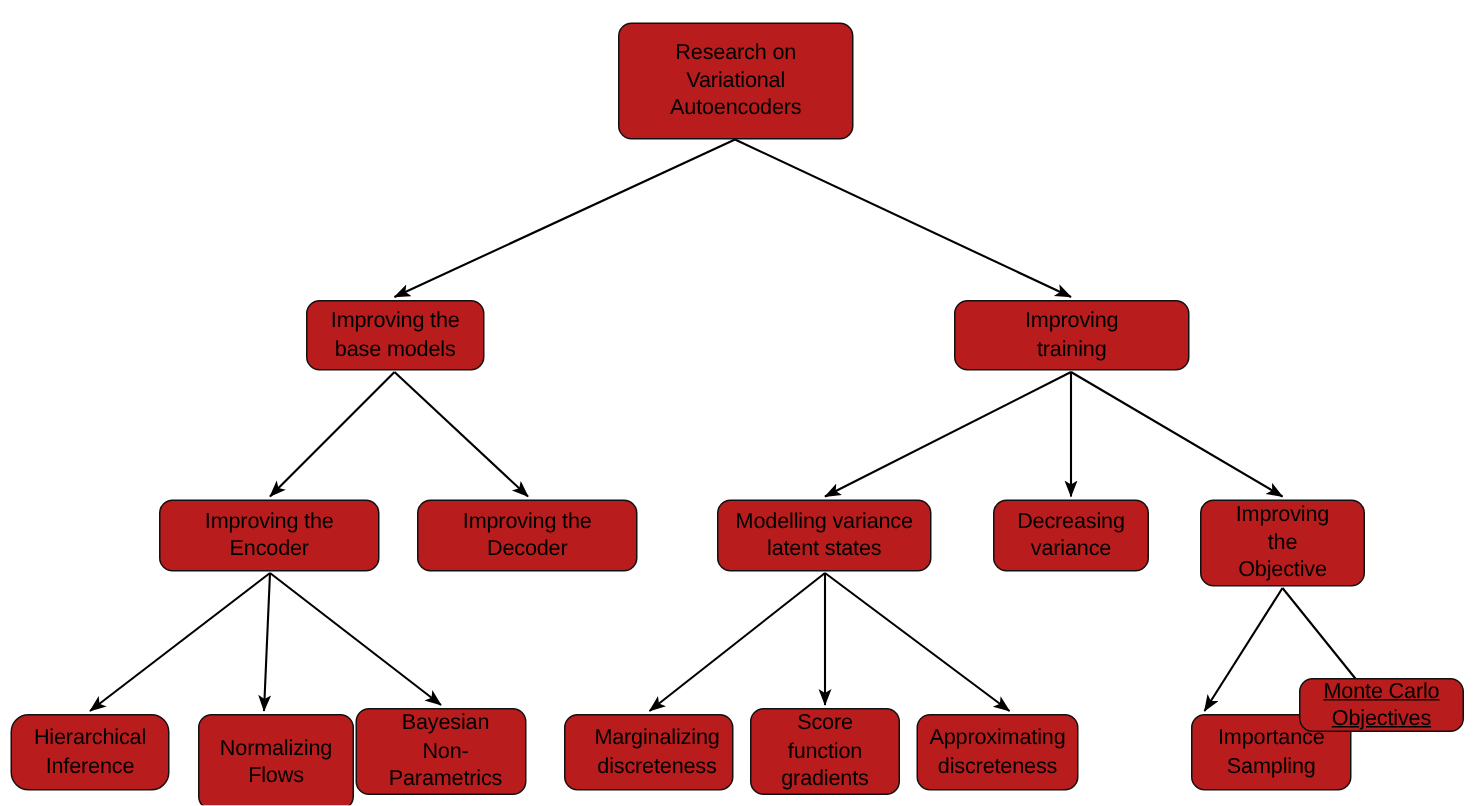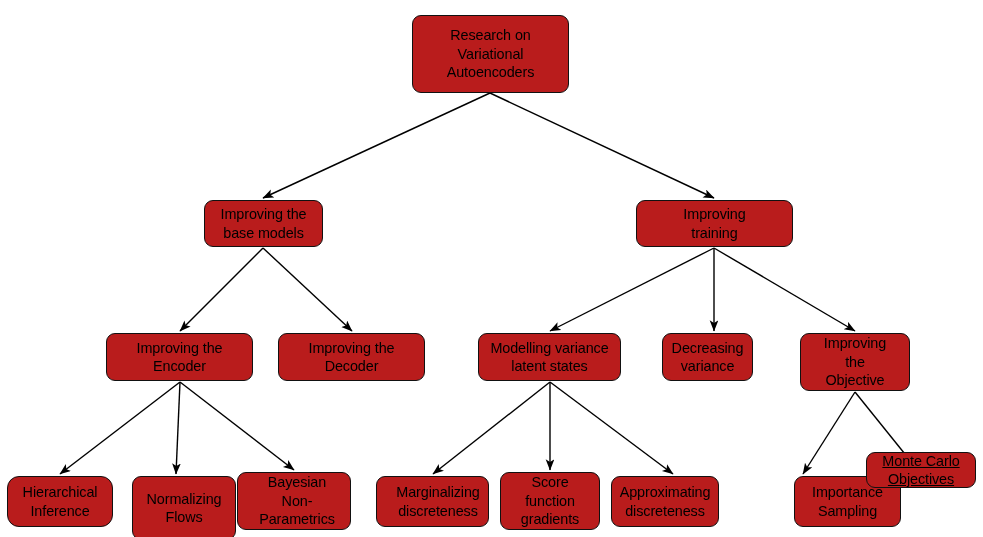--- a/index.html
+++ b/index.html
@@ -81,21 +81,21 @@
       <div class="node" style="left: 204px; top: 200px; width: 119px; height: 47px;">Improving the
 base models</div>
       <div class="node" style="left: 636px; top: 200px; width: 157px; height: 47px;">Improving
 training</div>
       <div class="node" style="left: 106px; top: 333px; width: 147px; height: 48px;">Improving the
 Encoder</div>
       <div class="node" style="left: 278px; top: 333px; width: 147px; height: 48px;">Improving the
 Decoder</div>
       <div class="node" style="left: 478px; top: 333px; width: 143px; height: 48px;">Modelling variance
 latent states</div>
-      <div class="node" style="left: 662px; top: 333px; width: 91px; height: 48px;">Decreasing
+      <div class="node" style="left: 662px; top: 333px; width: 104px; height: 48px;">Decreasing
 variance</div>
       <div class="node" style="left: 800px; top: 333px; width: 110px; height: 58px;">Improving
 the
 Objective</div>
       <div class="node" style="left: 7px; top: 476px; width: 106px; height: 51px; border-radius: 12px;">Hierarchical
 Inference</div>
       <div class="node" style="left: 132px; top: 476px; width: 104px; height: 64px;">Normalizing
 Flows</div>
       <div class="node" style="left: 237px; top: 472px; width: 114px; height: 58px; padding-left: 11px;">Bayesian
 Non-

